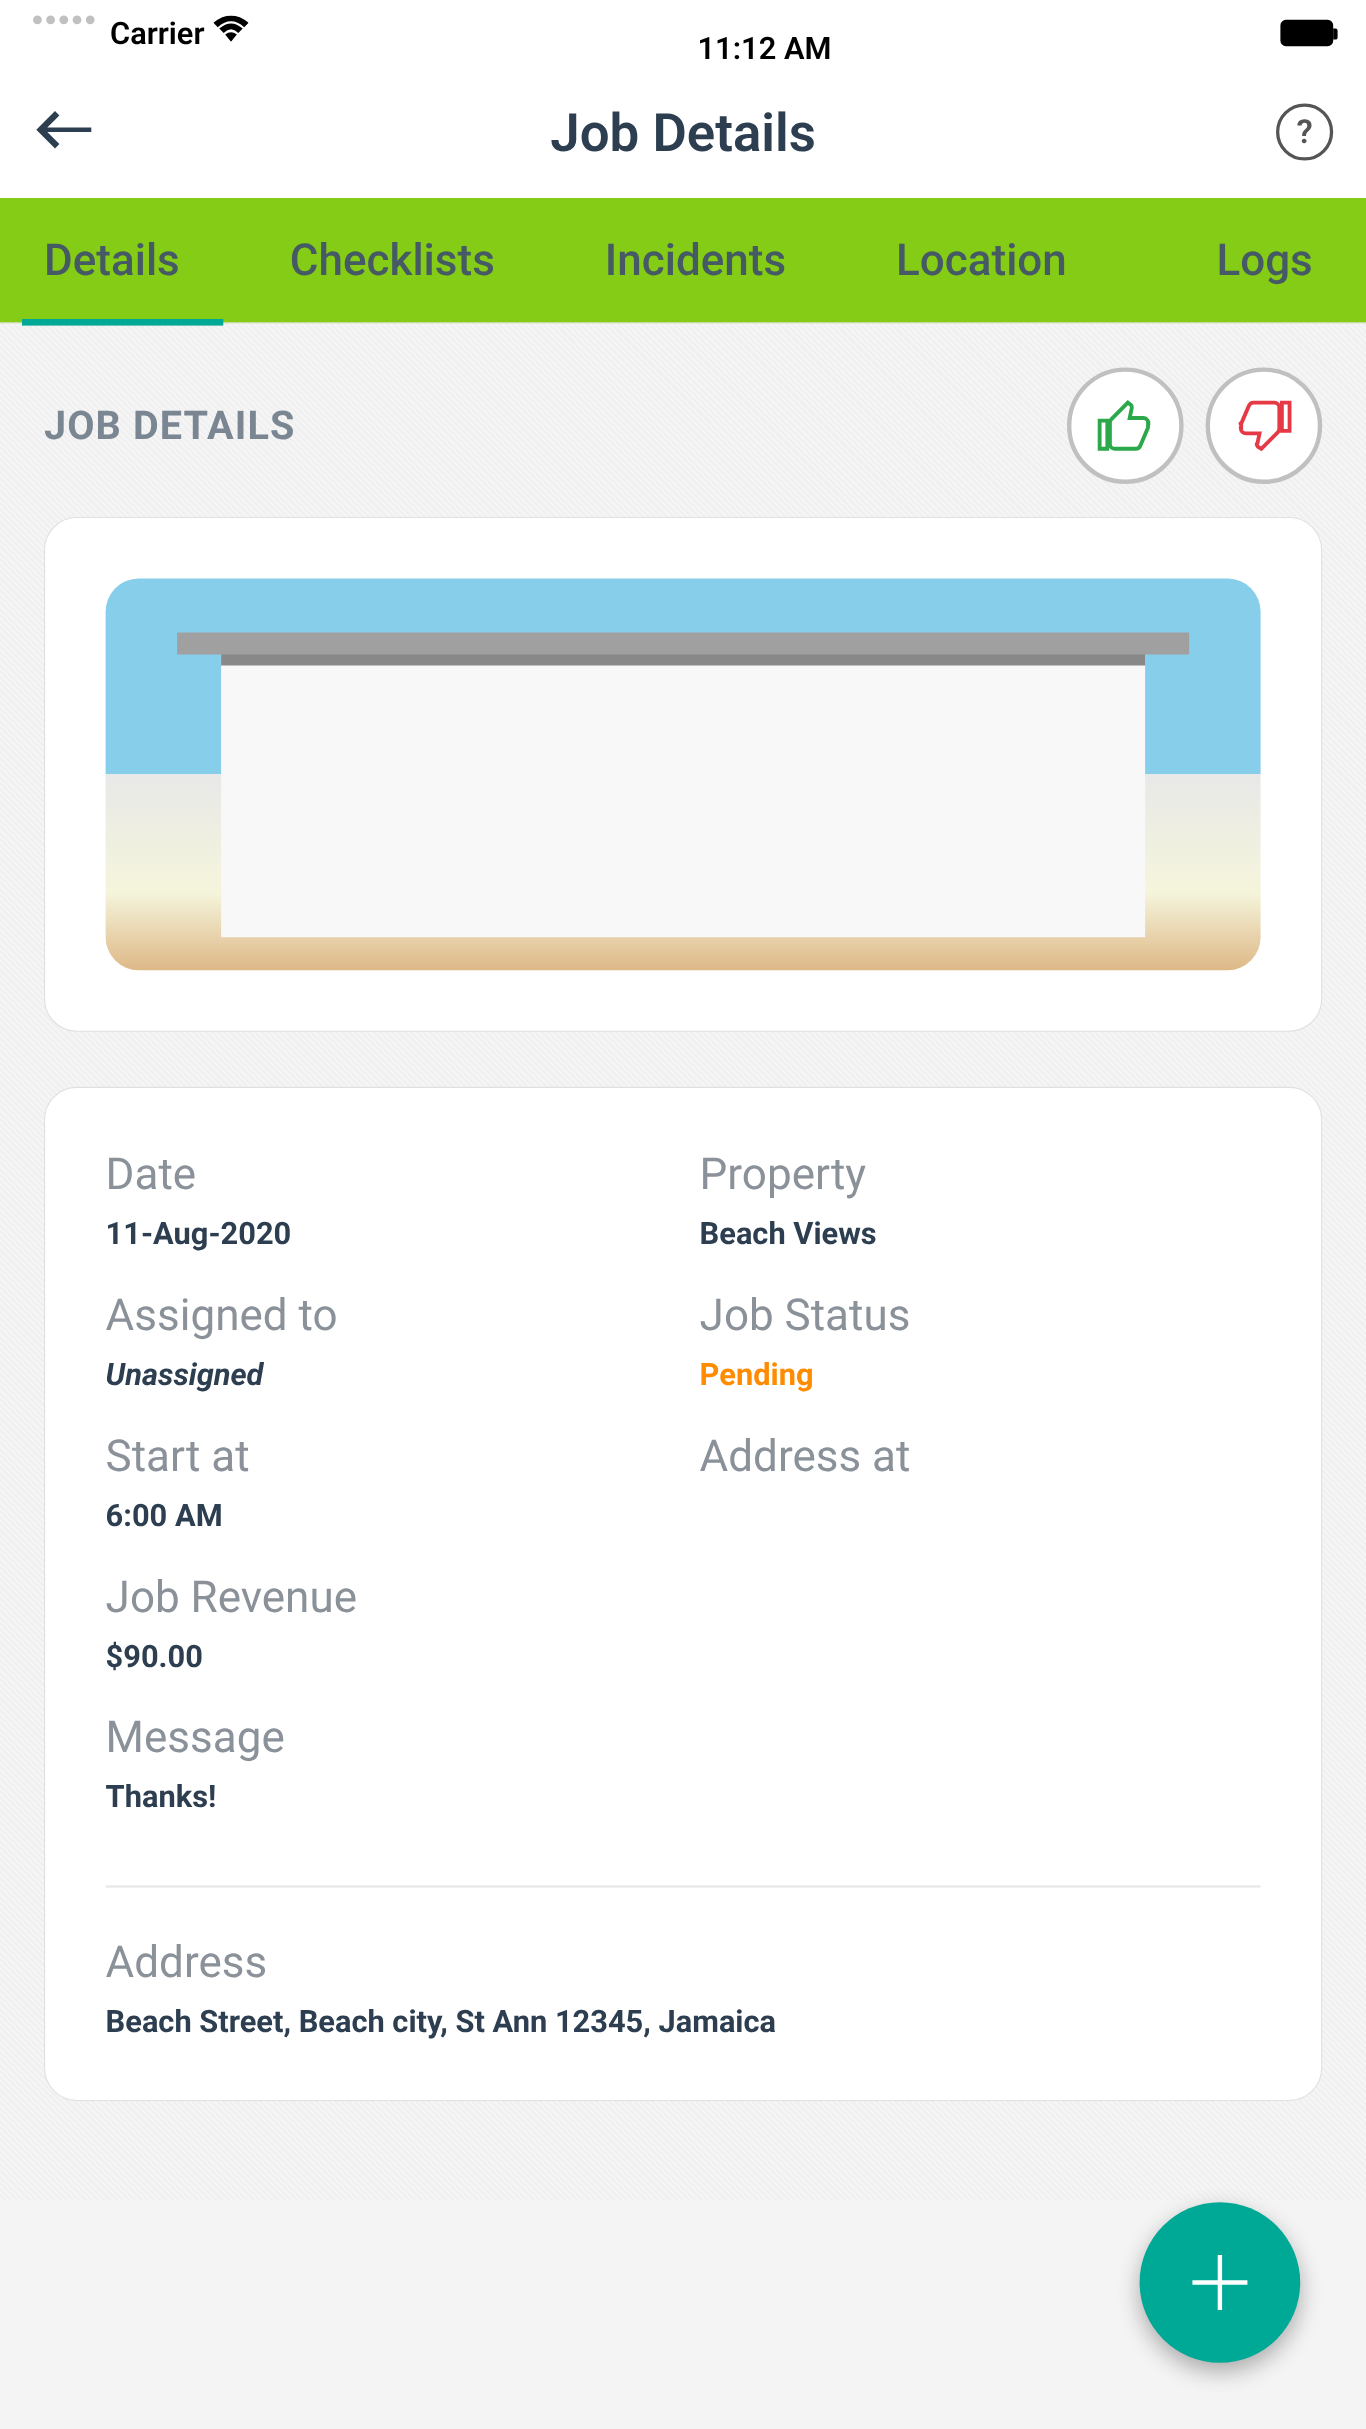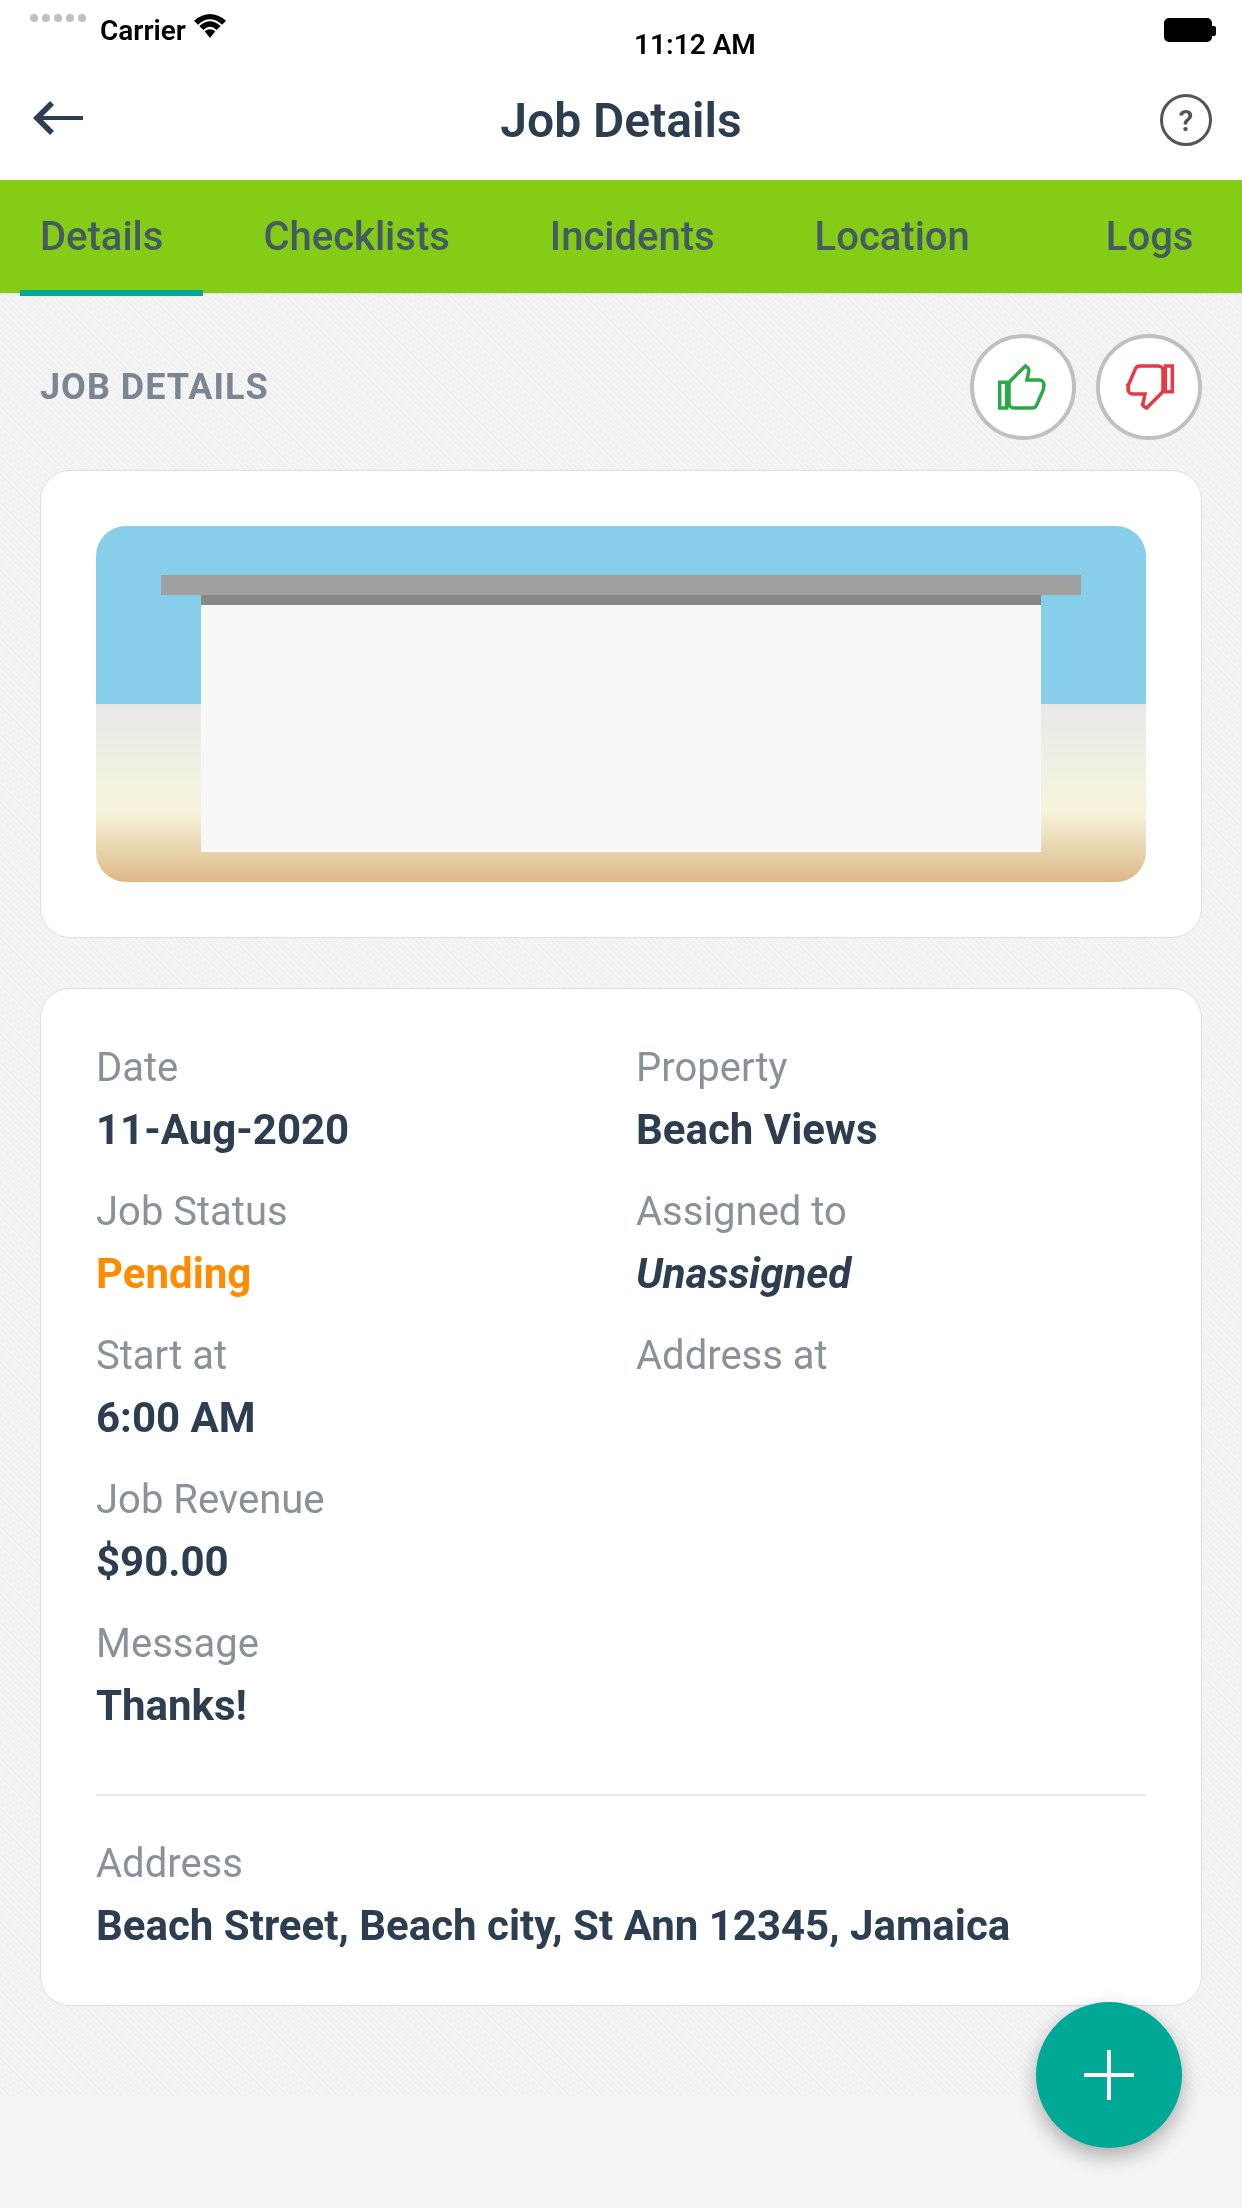--- a/index.html
+++ b/index.html
@@ -169,21 +169,21 @@
       grid-template-columns: 1fr 1fr;
       gap: 34px 30px;
     }
     .detail-item {}
     .detail-label {
       font-size: 40px;
       color: #8a9199;
       margin-bottom: 14px;
     }
     .detail-value {
-      font-size: 42px;
+      font-size: 28px;
       font-weight: 700;
       color: #2c3e50;
     }
     .detail-value.italic { font-style: italic; }
     .detail-value.orange { color: #ff8c00; }
     .full-span { grid-column: 1 / -1; }
     .divider {
       grid-column: 1 / -1;
       height: 2px;
       background: #e8e8e8;
@@ -271,26 +271,26 @@
     <div class="details-grid">
       <div class="detail-item">
         <div class="detail-label">Date</div>
         <div class="detail-value">11-Aug-2020</div>
       </div>
       <div class="detail-item">
         <div class="detail-label">Property</div>
         <div class="detail-value">Beach Views</div>
       </div>
       <div class="detail-item">
+        <div class="detail-label">Assigned to</div>
+        <div class="detail-value italic">Unassigned</div>
+      </div>
+      <div class="detail-item">
         <div class="detail-label">Job Status</div>
         <div class="detail-value orange">Pending</div>
-      </div>
-      <div class="detail-item">
-        <div class="detail-label">Assigned to</div>
-        <div class="detail-value italic">Unassigned</div>
       </div>
       <div class="detail-item">
         <div class="detail-label">Start at</div>
         <div class="detail-value">6:00 AM</div>
       </div>
       <div class="detail-item">
         <div class="detail-label">Address at</div>
       </div>
       <div class="detail-item full-span">
         <div class="detail-label">Job Revenue</div>

